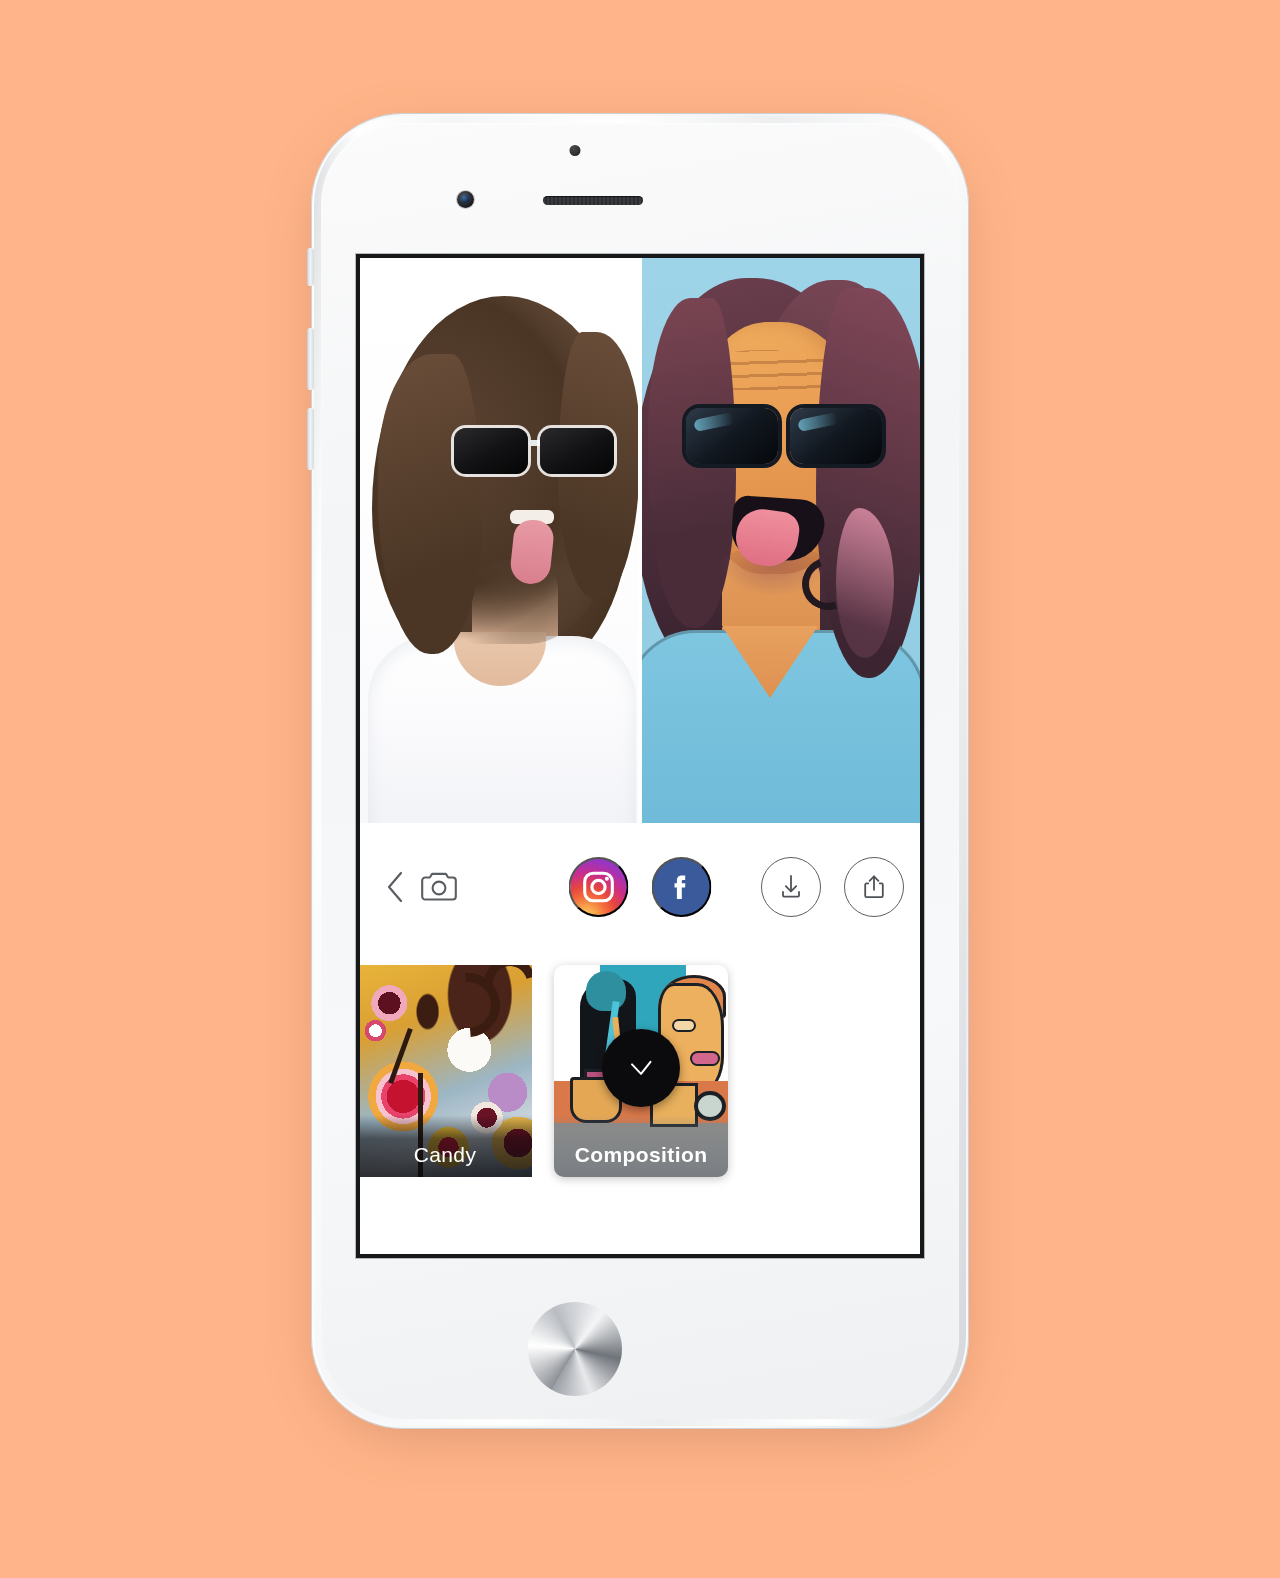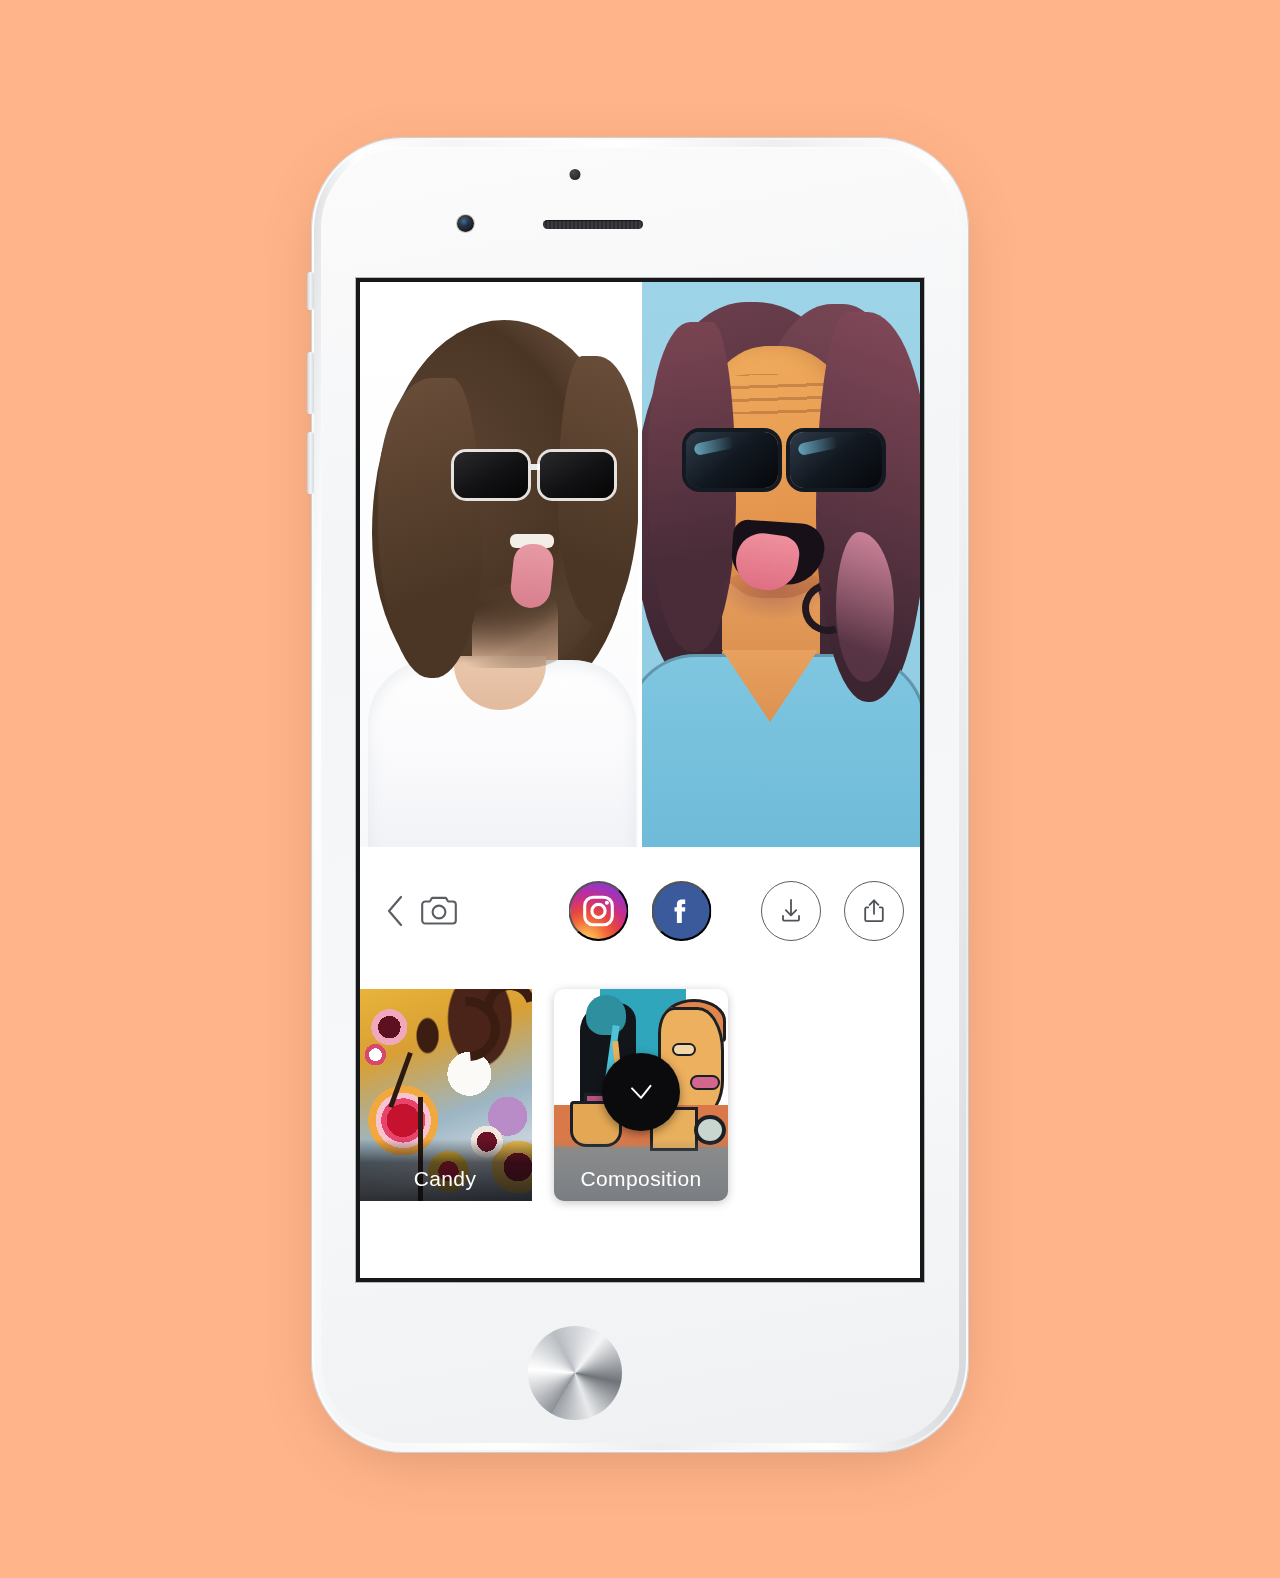--- a/index.html
+++ b/index.html
@@ -7,21 +7,21 @@
   html,body { width:1280px; height:1578px; overflow:hidden; }
   body {
     background:#FFB489;
     font-family:"Liberation Sans", sans-serif;
     position:relative;
   }
 
   
   #phone-mockup{
     position:absolute;
-    left:311px; top:137px;
+    left:311px; top:113px;
     width:527px; height:1320px;
   }
   .phone-shadow{
     position:absolute; left:8px; top:22px;
     width:642px; height:1300px;
     border-radius:92px;
     background:rgba(140,80,50,.28);
     filter:blur(26px);
   }
   .phone-body{
@@ -356,20 +356,21 @@
     position:absolute; left:0; right:0; bottom:0;
     height:62px;
     background:linear-gradient(180deg,rgba(0,0,0,0) 0%,rgba(10,10,14,.62) 38%,rgba(10,10,14,.82) 100%);
     color:#fff; font-size:21px; letter-spacing:.4px;
     display:flex; align-items:flex-end; justify-content:center;
     padding-bottom:10px;
     pointer-events:none;
   }
   .filter-card.selected .filter-label{
     background:linear-gradient(180deg,rgba(120,125,130,0) 0%,rgba(120,125,130,.55) 40%,rgba(110,115,122,.80) 100%);
+    font-weight:bold;
   }
   #filter-check{
     position:absolute; left:50%; top:50%;
     transform:translate(-50%,-54%);
     width:78px; height:78px; border-radius:50%;
     background:#0b0b0d;
     display:flex; align-items:center; justify-content:center;
     box-shadow:0 3px 10px rgba(0,0,0,.4);
   }
 

